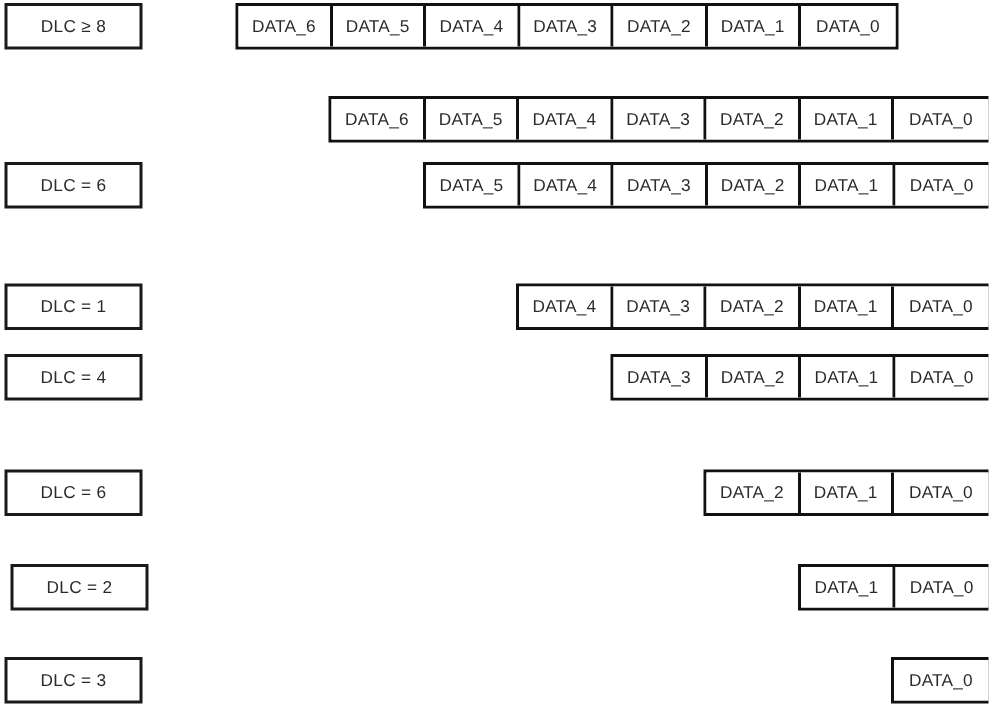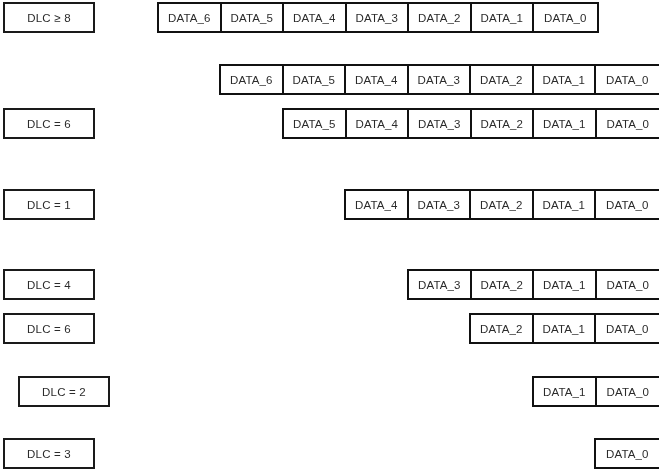--- a/index.html
+++ b/index.html
@@ -108,39 +108,39 @@
     <div class="row" style="top: 189px;">
       <div class="dlc-box" style="left: 3px; width: 92px; height: 31px;">DLC = 1</div>
       <div class="data-strip" style="left: 344px; height: 31px;">
         <div class="data-cell" style="width: 62.5px;">DATA_4</div>
         <div class="data-cell" style="width: 62.5px;">DATA_3</div>
         <div class="data-cell" style="width: 62.5px;">DATA_2</div>
         <div class="data-cell" style="width: 62.5px;">DATA_1</div>
         <div class="data-cell" style="width: 62.5px;">DATA_0</div>
       </div>
     </div>
-    <div class="row" style="top: 269px;">
+    <div class="row" style="top: 236px;">
       <div class="dlc-box" style="left: 3px; width: 92px; height: 31px;">DLC = 4</div>
       <div class="data-strip" style="left: 407px; height: 31px;">
         <div class="data-cell" style="width: 62.5px;">DATA_3</div>
         <div class="data-cell" style="width: 62.5px;">DATA_2</div>
         <div class="data-cell" style="width: 62.5px;">DATA_1</div>
         <div class="data-cell" style="width: 62.5px;">DATA_0</div>
       </div>
     </div>
     <div class="row" style="top: 313px;">
       <div class="dlc-box" style="left: 3px; width: 92px; height: 31px;">DLC = 6</div>
       <div class="data-strip" style="left: 469px; height: 31px;">
         <div class="data-cell" style="width: 62.5px;">DATA_2</div>
         <div class="data-cell" style="width: 62.5px;">DATA_1</div>
         <div class="data-cell" style="width: 62.5px;">DATA_0</div>
       </div>
     </div>
     <div class="row" style="top: 376px;">
-      <div class="dlc-box" style="left: 18px; width: 92px; height: 31px;">DLC = 2</div>
+      <div class="dlc-box" style="left: 7px; width: 92px; height: 31px;">DLC = 2</div>
       <div class="data-strip" style="left: 532px; height: 31px;">
         <div class="data-cell" style="width: 62.5px;">DATA_1</div>
         <div class="data-cell" style="width: 62.5px;">DATA_0</div>
       </div>
     </div>
     <div class="row" style="top: 438px;">
       <div class="dlc-box" style="left: 3px; width: 92px; height: 31px;">DLC = 3</div>
       <div class="data-strip" style="left: 594px; height: 31px;">
         <div class="data-cell" style="width: 62.5px;">DATA_0</div>
       </div>

